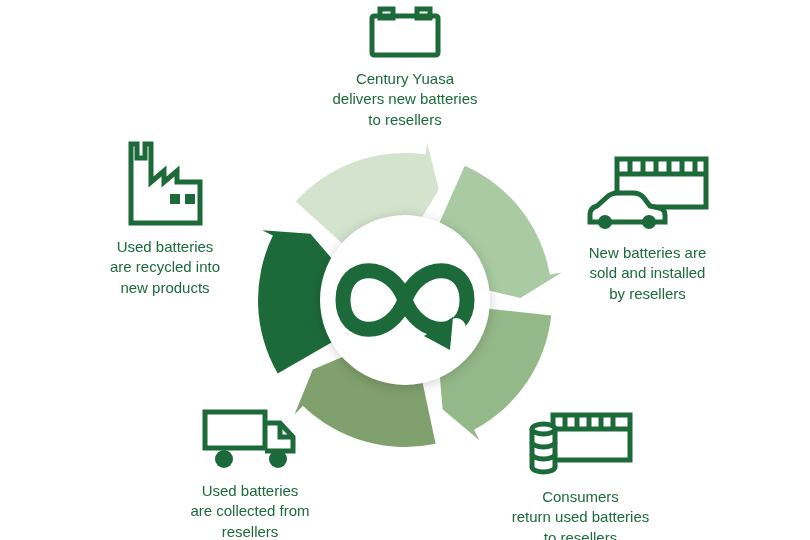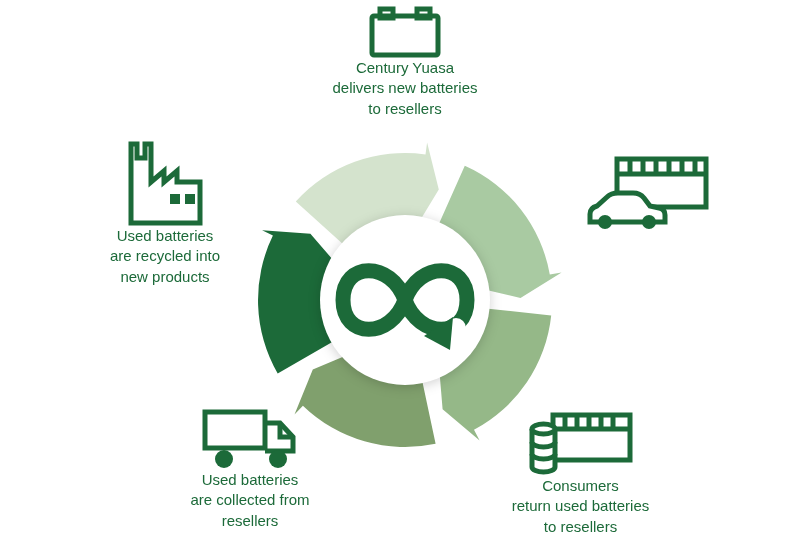--- a/index.html
+++ b/index.html
@@ -7,21 +7,21 @@
     position:relative;
     width:810px;height:540px;
     background:#ffffff;
     overflow:hidden;
     font-family:"Liberation Sans", sans-serif;
   }
   .ring-svg{position:absolute;left:0;top:0;}
   .inner-circle{filter:drop-shadow(0 2px 6px rgba(0,0,0,0.18));}
   .step{
     position:absolute;
-    display:flex;flex-direction:column;align-items:center;
+    display:flex;flex-direction:column;align-items:center;gap:11px;
   }
   .step-label{
     color:#1c6a39;
     font-size:15px;
     line-height:1.35;
     text-align:center;
     white-space:pre-line;
   }
   .s-top{left:285px;top:6px;width:240px;}
   .s-right{left:545px;top:156px;width:205px;}
@@ -79,20 +79,23 @@
         <line x1="82" y1="3" x2="82" y2="18"></line>
         <line x1="95" y1="3" x2="95" y2="18"></line>
         <line x1="108" y1="3" x2="108" y2="18"></line>
         <path d="M3,66 L3,58 Q3,52 10,50 L20,41 Q24,37 31,37 L46,37 Q53,37 57,42 L63,50 L72,52 Q78,53 78,59 L78,66 Z" fill="#ffffff"></path>
         <g stroke="none" fill="#1c6a39">
           <circle cx="18" cy="66" r="7"></circle>
           <circle cx="62" cy="66" r="7"></circle>
         </g>
       </g>
     </svg>
+    <div class="step-label">New batteries are
+sold and installed
+by resellers</div>
   </div>
 
   <div class="step s-bottom-right">
     <svg width="104" height="64" viewBox="0 0 104 64">
       <g fill="none" stroke="#1c6a39" stroke-width="5">
         <rect x="24" y="3" width="77" height="45"></rect>
         <line x1="24" y1="17" x2="101" y2="17"></line>
         <line x1="36" y1="3" x2="36" y2="17"></line>
         <line x1="48" y1="3" x2="48" y2="17"></line>
         <line x1="60" y1="3" x2="60" y2="17"></line>

